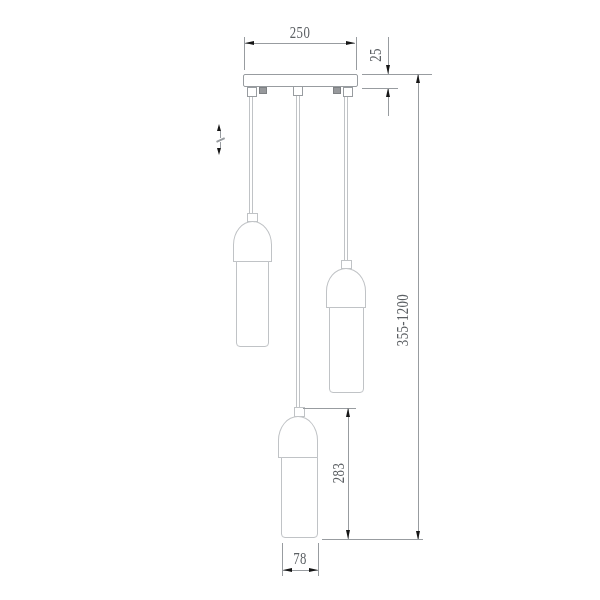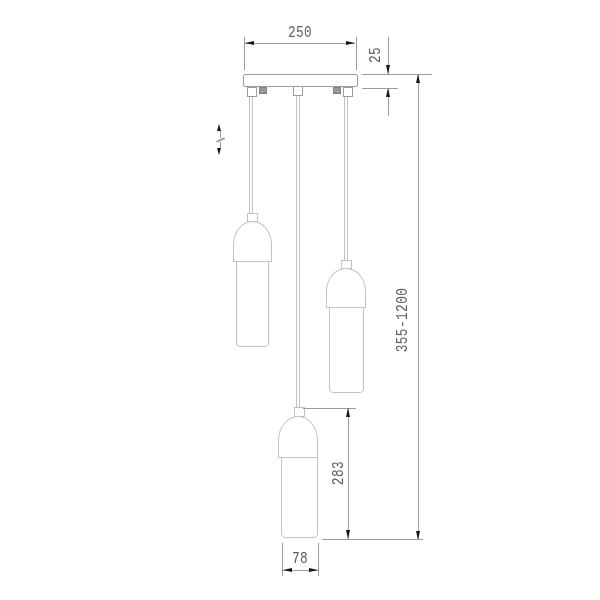--- a/index.html
+++ b/index.html
@@ -1,18 +1,18 @@
 <!DOCTYPE html>
 <html style="--bg: #ffffff; --line: #989ca0; --outline: #c0c3c6; --screw: #97999c; --arrow: #161616; --text: #5c6064;"><head>
 <meta charset="utf-8">
 <style>
   html,body{margin:0;padding:0;background:#fff;}
   #canvas{
     position:relative;width:480px;height:600px;background:var(--bg,#fff);
-    font-family:Liberation Mono, monospace;overflow:hidden;
+    font-family:Liberation Serif, serif;overflow:hidden;
   }
   
   .hline{position:absolute;height:1px;background:var(--line,#989ca0);}
   .vline{position:absolute;width:1px;background:var(--line,#989ca0);}
   
   .part{position:absolute;border:1.5px solid var(--outline,#c0c3c6);background:#fff;box-sizing:border-box;}
   .dome{border-radius:50% 50% 0 0 / 58% 58% 0 0;}
   .cyl{border-radius:0 0 4px 4px;}
   .conn{position:absolute;border:1px solid var(--outline,#c0c3c6);background:#fff;box-sizing:border-box;}
   .canopy{position:absolute;border:1.5px solid var(--line,#989ca0);background:#fff;box-sizing:border-box;border-radius:2px;}

